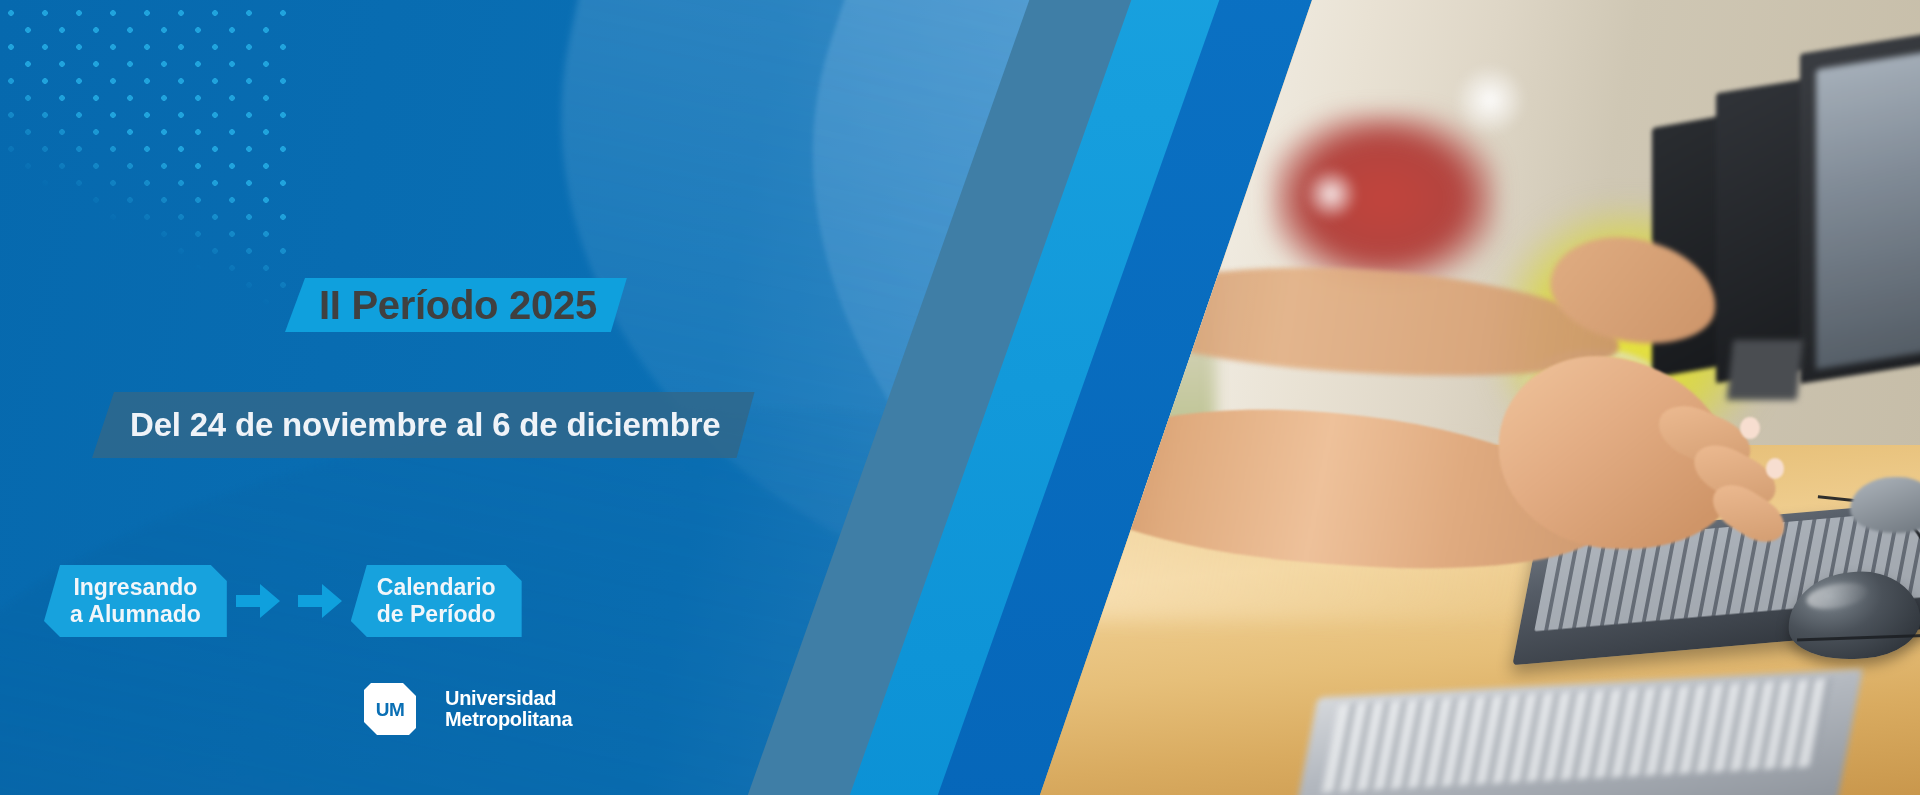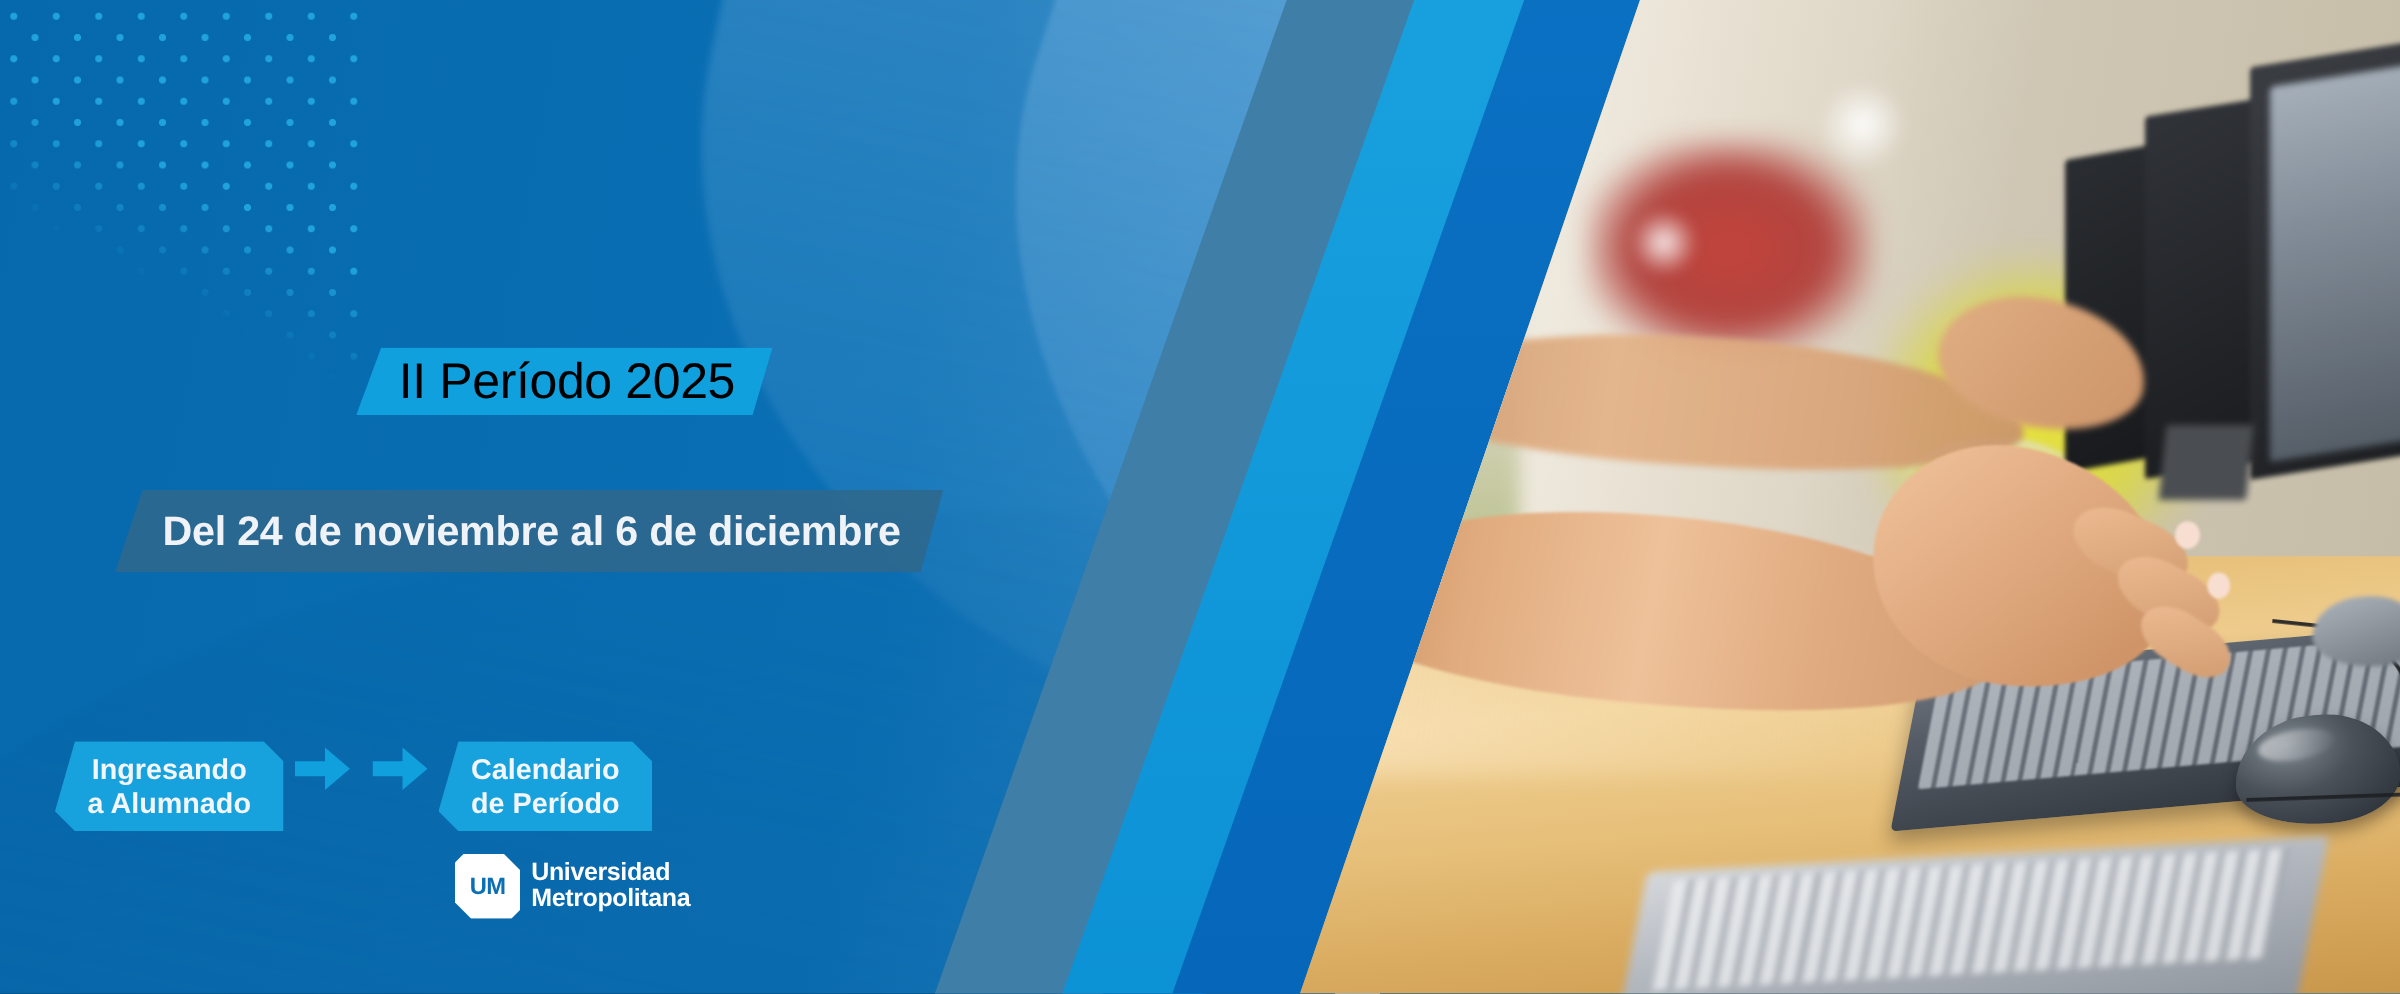--- a/index.html
+++ b/index.html
@@ -233,21 +233,21 @@
     text-shadow:0 2px 5px rgba(0,40,80,.22);
     white-space:nowrap;
   }
 
   .badge-period{
     position:absolute;left:285px;top:278px;
     height:54px;display:flex;align-items:center;
     padding:0 30px 0 34px;
     background:#0fa0dd;
     clip-path:polygon(20px 0, 100% 0, calc(100% - 16px) 100%, 0 100%);
-    color:#000000;font-size:40px;font-weight:400;letter-spacing:-.3px;
+    color:#404040;font-size:40px;font-weight:700;letter-spacing:-.3px;
     white-space:nowrap;
   }
 
   .badge-dates{
     position:absolute;left:92px;top:392px;
     height:66px;display:flex;align-items:center;
     padding:0 34px 0 38px;
     background:rgba(47,104,140,.88);
     clip-path:polygon(22px 0, 100% 0, calc(100% - 18px) 100%, 0 100%);
     color:#eff3f8;font-size:33px;font-weight:700;letter-spacing:-.2px;
@@ -258,33 +258,33 @@
     position:absolute;left:44px;top:565px;
     display:flex;align-items:center;gap:0;
   }
   .step{
     height:72px;display:flex;flex-direction:column;justify-content:center;
     align-items:center;
     padding:0 26px;
     background:#17a2dd;
     clip-path:polygon(16px 0, calc(100% - 16px) 0, 100% 16px, 100% 100%, 16px 100%, 0 calc(100% - 16px));
     color:#f2f6fa;font-size:23px;font-weight:700;line-height:1.16;
-    text-align:center;white-space:nowrap;margin-top:28px;
+    text-align:center;white-space:nowrap;
   }
   .step-l2{display:block;}
   .arrow{
     width:62px;display:flex;align-items:center;justify-content:center;
     color:#0fa0dd;
   }
   .arrow svg{display:block;}
 
   
   .logo{
     position:absolute;left:364px;top:683px;
-    display:flex;align-items:center;gap:9px;
+    display:flex;align-items:center;gap:29px;
   }
   .logo-mark{
     position:relative;width:52px;height:52px;background:#ffffff;
     clip-path:polygon(0 7px, 7px 0, calc(100% - 13px) 0, 100% 13px, 100% calc(100% - 7px), calc(100% - 7px) 100%, 13px 100%, 0 calc(100% - 13px));
     display:flex;align-items:center;justify-content:center;
   }
   .logo-mark span{
     color:#0a6fb4;font-size:19px;font-weight:700;letter-spacing:-.5px;line-height:1;
   }
   .logo-text{color:#ffffff;font-size:20px;font-weight:700;line-height:1.06;letter-spacing:-.3px;}

